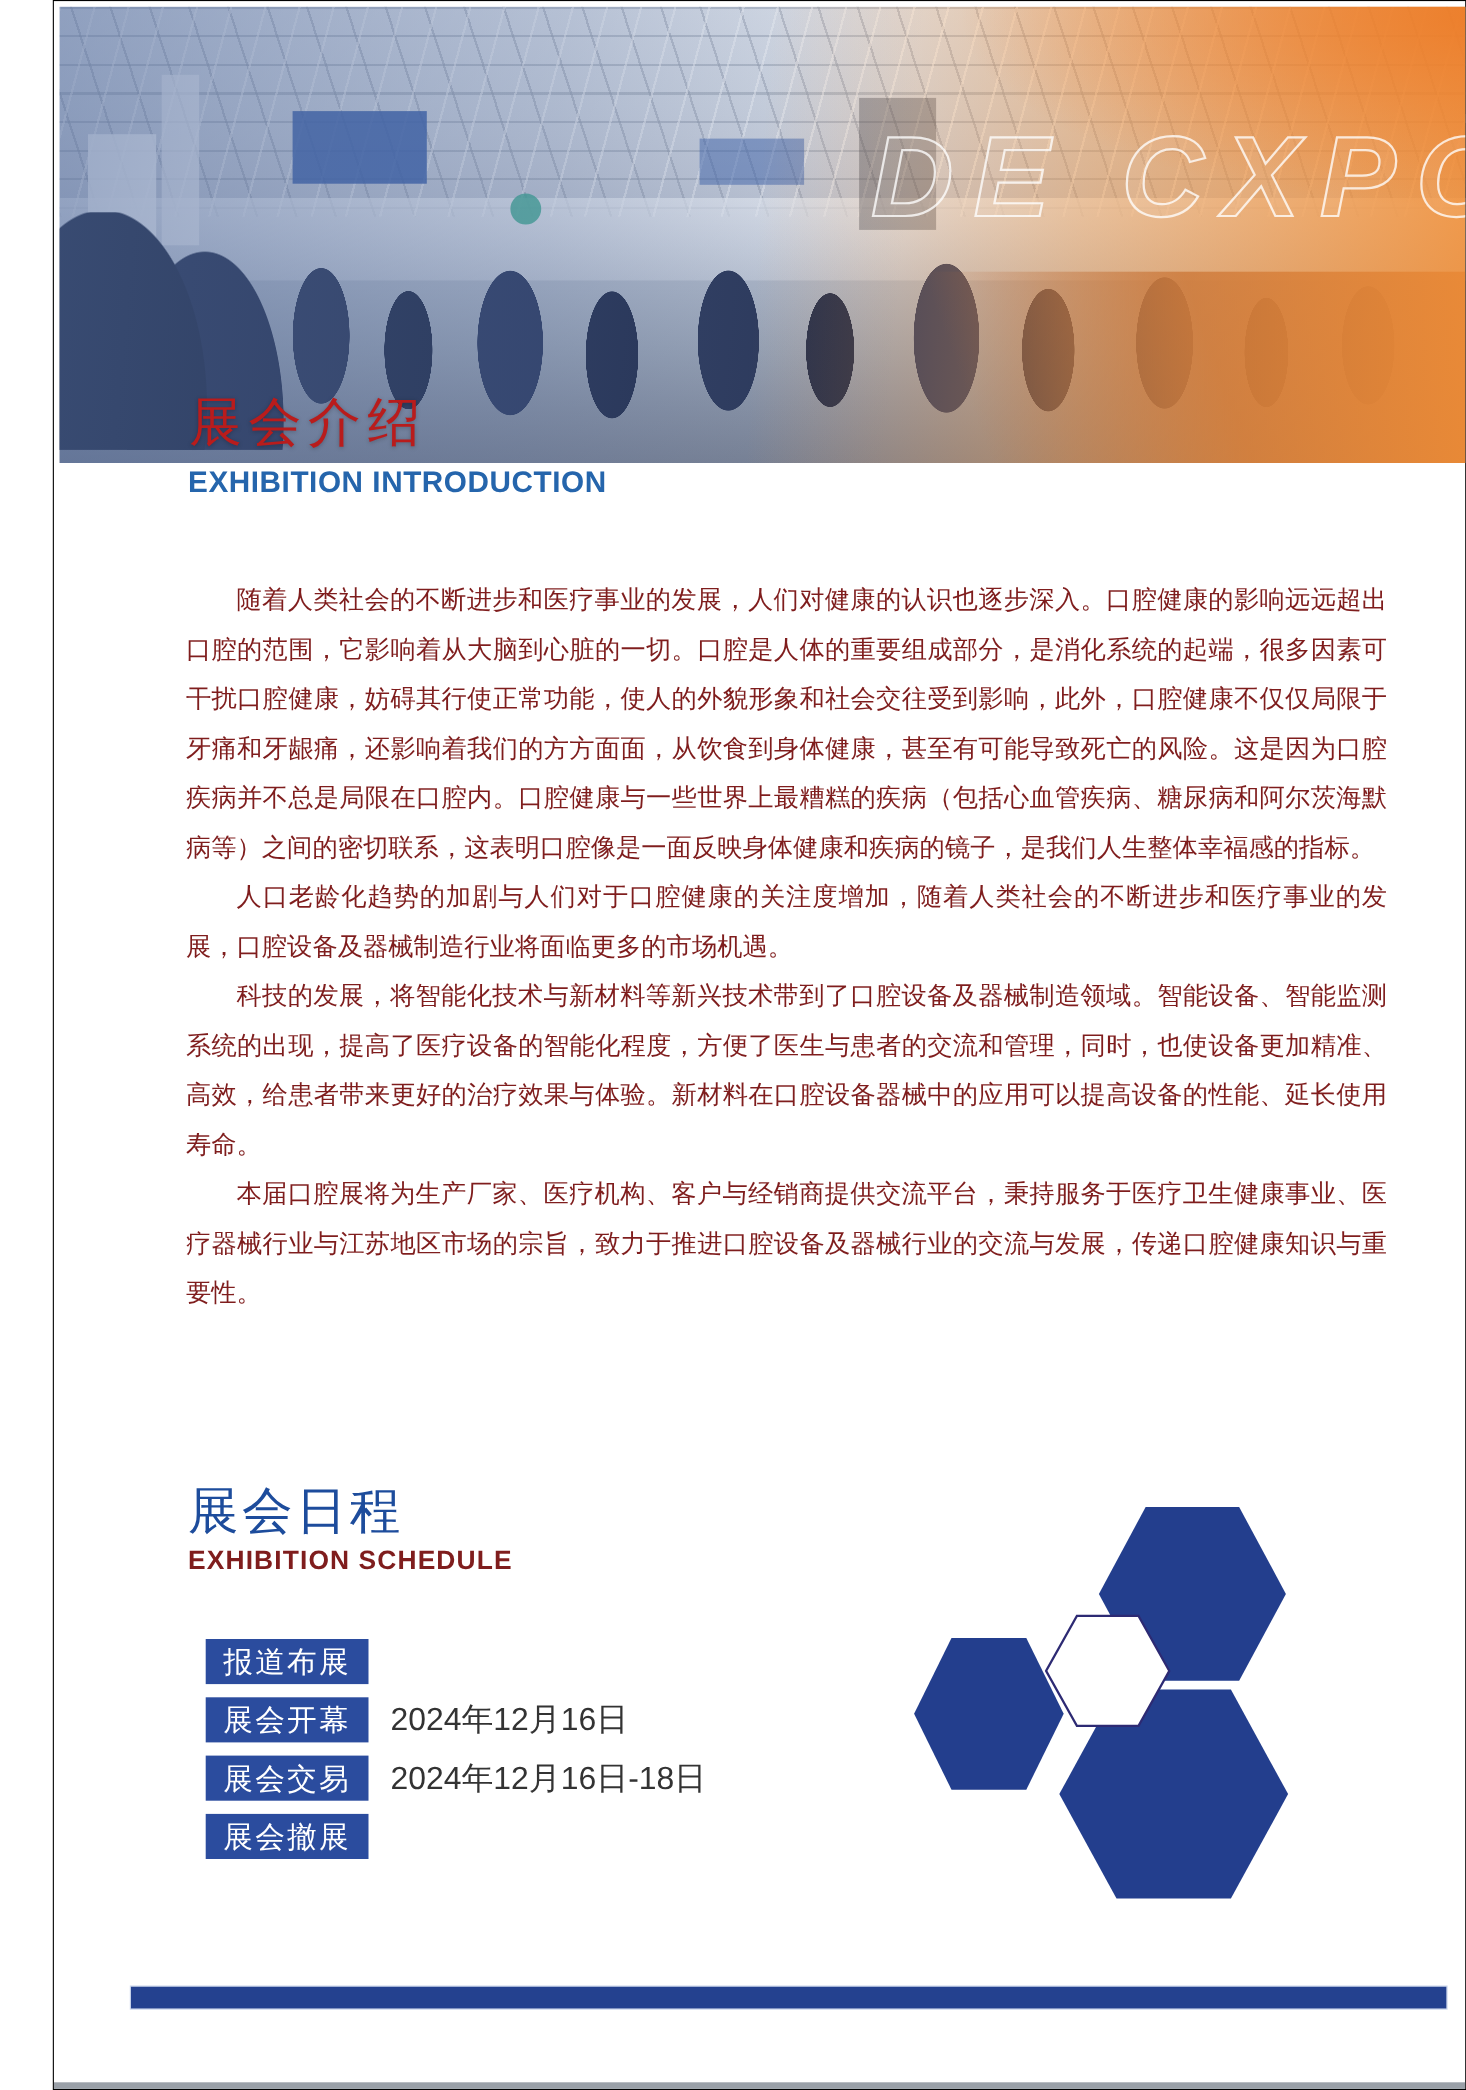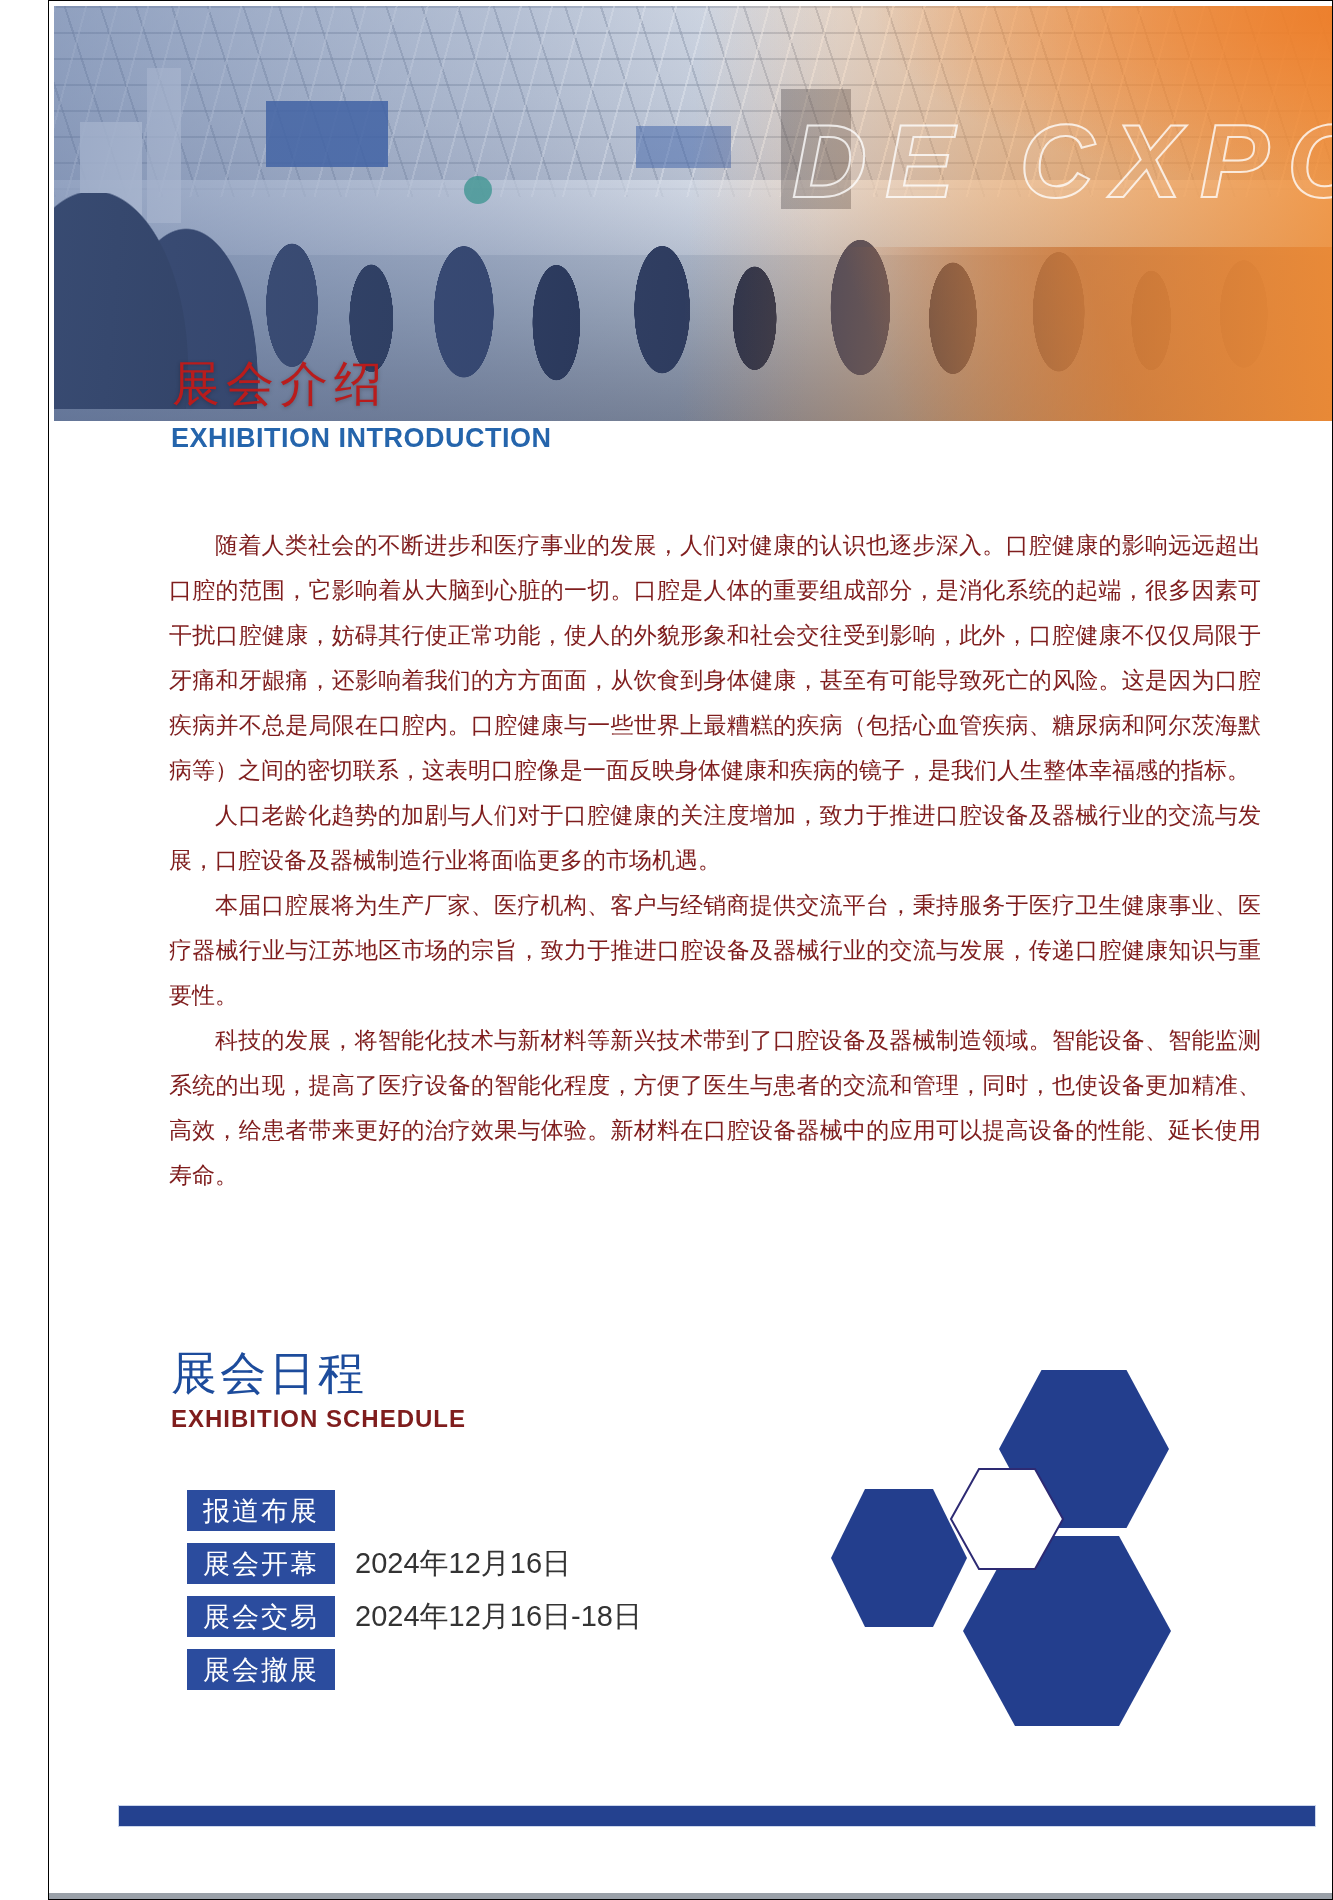--- a/index.html
+++ b/index.html
@@ -99,23 +99,23 @@
     <div class="hero-blue"></div>
     <div class="hero-orange"></div>
     <div class="hero-watermark">DE CXPO</div>
     <h1 class="hero-title">展会介绍</h1>
   </div>
 
   <div class="intro-en">EXHIBITION INTRODUCTION</div>
 
   <div class="body-text">
     <p>随着人类社会的不断进步和医疗事业的发展，人们对健康的认识也逐步深入。口腔健康的影响远远超出口腔的范围，它影响着从大脑到心脏的一切。口腔是人体的重要组成部分，是消化系统的起端，很多因素可干扰口腔健康，妨碍其行使正常功能，使人的外貌形象和社会交往受到影响，此外，口腔健康不仅仅局限于牙痛和牙龈痛，还影响着我们的方方面面，从饮食到身体健康，甚至有可能导致死亡的风险。这是因为口腔疾病并不总是局限在口腔内。口腔健康与一些世界上最糟糕的疾病（包括心血管疾病、糖尿病和阿尔茨海默病等）之间的密切联系，这表明口腔像是一面反映身体健康和疾病的镜子，是我们人生整体幸福感的指标。</p>
-    <p>人口老龄化趋势的加剧与人们对于口腔健康的关注度增加，致力于推进口腔设备及器械行业的交流与发展，口腔设备及器械制造行业将面临更多的市场机遇。</p>
+    <p>人口老龄化趋势的加剧与人们对于口腔健康的关注度增加，随着人类社会的不断进步和医疗事业的发展，口腔设备及器械制造行业将面临更多的市场机遇。</p>
+    <p>科技的发展，将智能化技术与新材料等新兴技术带到了口腔设备及器械制造领域。智能设备、智能监测系统的出现，提高了医疗设备的智能化程度，方便了医生与患者的交流和管理，同时，也使设备更加精准、高效，给患者带来更好的治疗效果与体验。新材料在口腔设备器械中的应用可以提高设备的性能、延长使用寿命。</p>
     <p>本届口腔展将为生产厂家、医疗机构、客户与经销商提供交流平台，秉持服务于医疗卫生健康事业、医疗器械行业与江苏地区市场的宗旨，致力于推进口腔设备及器械行业的交流与发展，传递口腔健康知识与重要性。</p>
-    <p>科技的发展，将智能化技术与新材料等新兴技术带到了口腔设备及器械制造领域。智能设备、智能监测系统的出现，提高了医疗设备的智能化程度，方便了医生与患者的交流和管理，同时，也使设备更加精准、高效，给患者带来更好的治疗效果与体验。新材料在口腔设备器械中的应用可以提高设备的性能、延长使用寿命。</p>
   </div>
 
   <h2 class="sched-cn">展会日程</h2>
   <div class="sched-en">EXHIBITION SCHEDULE</div>
 
   <div class="sched-list">
     <div class="sched-row">
       <div class="sched-label">报道布展</div>
     </div>
     <div class="sched-row">

